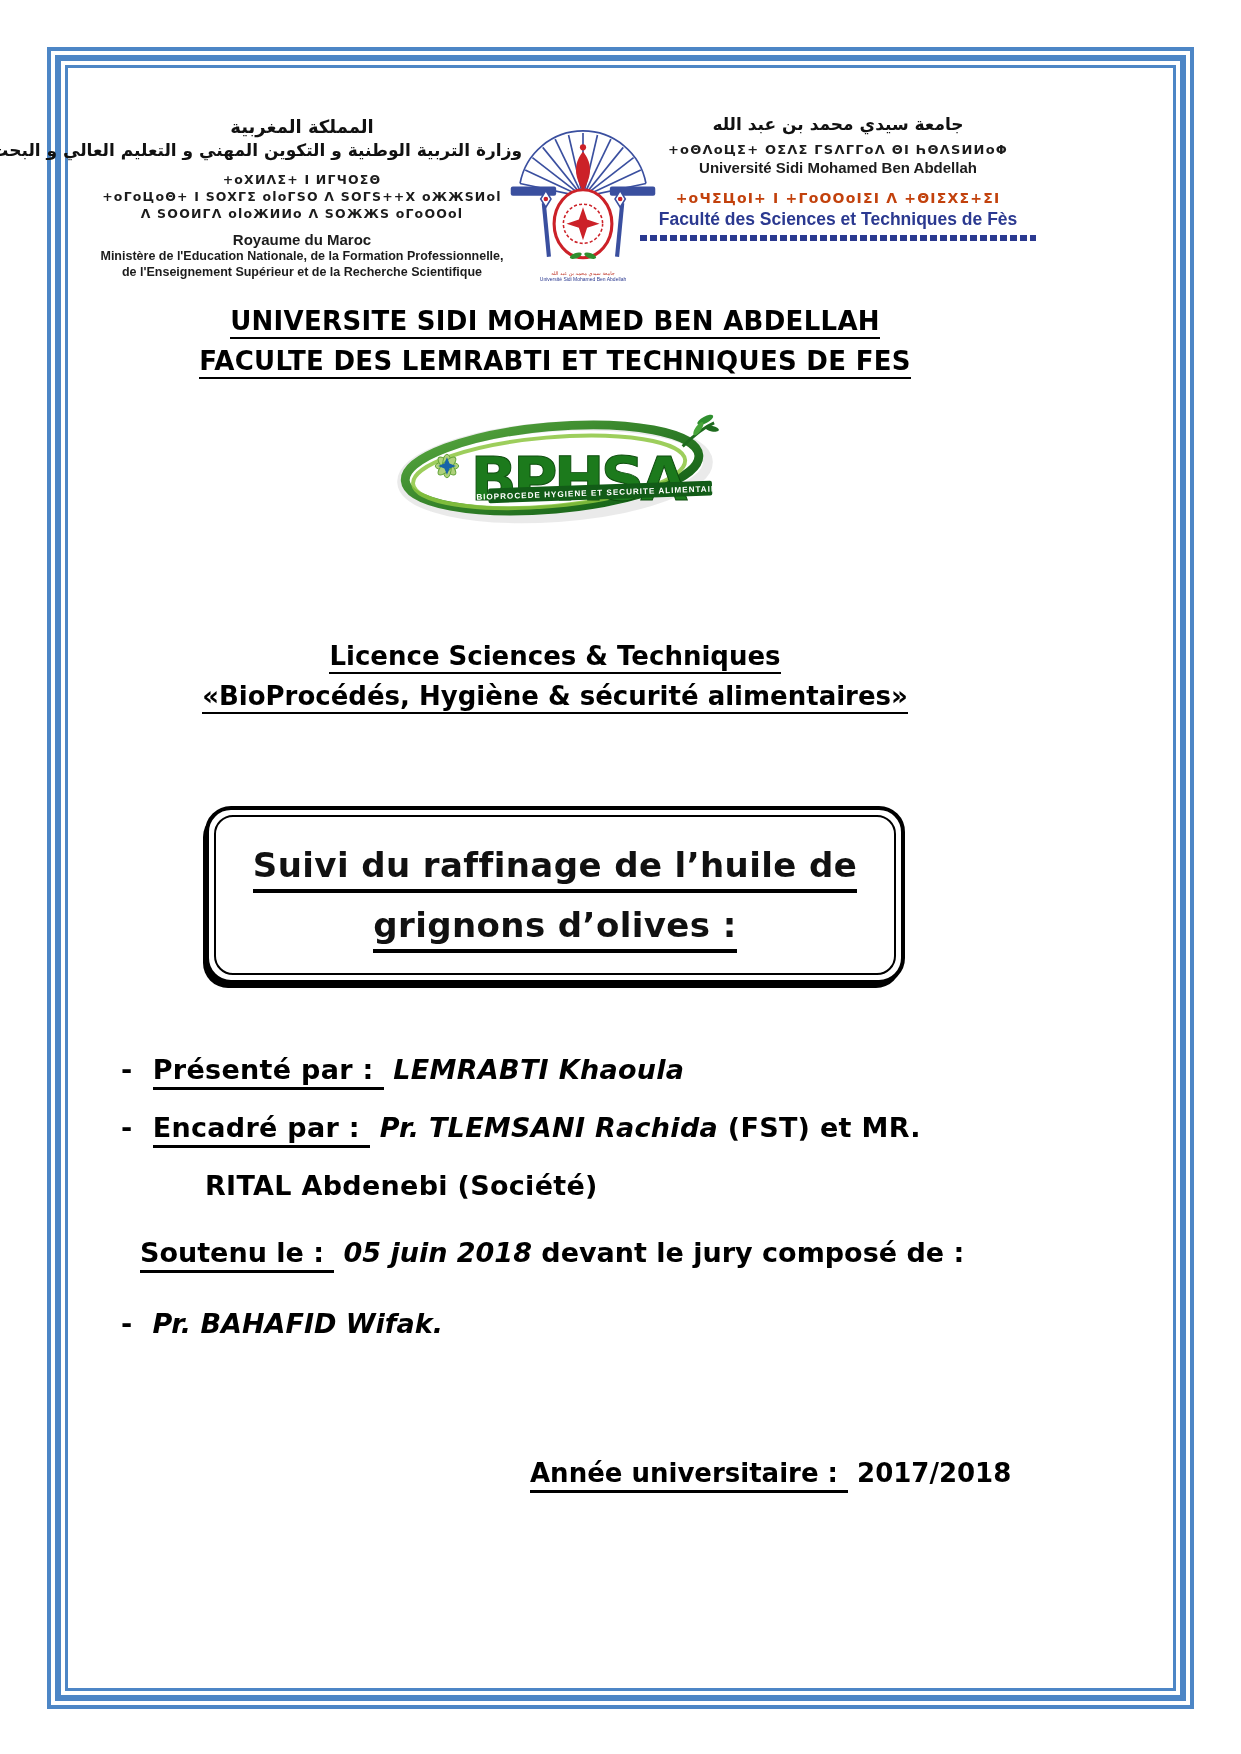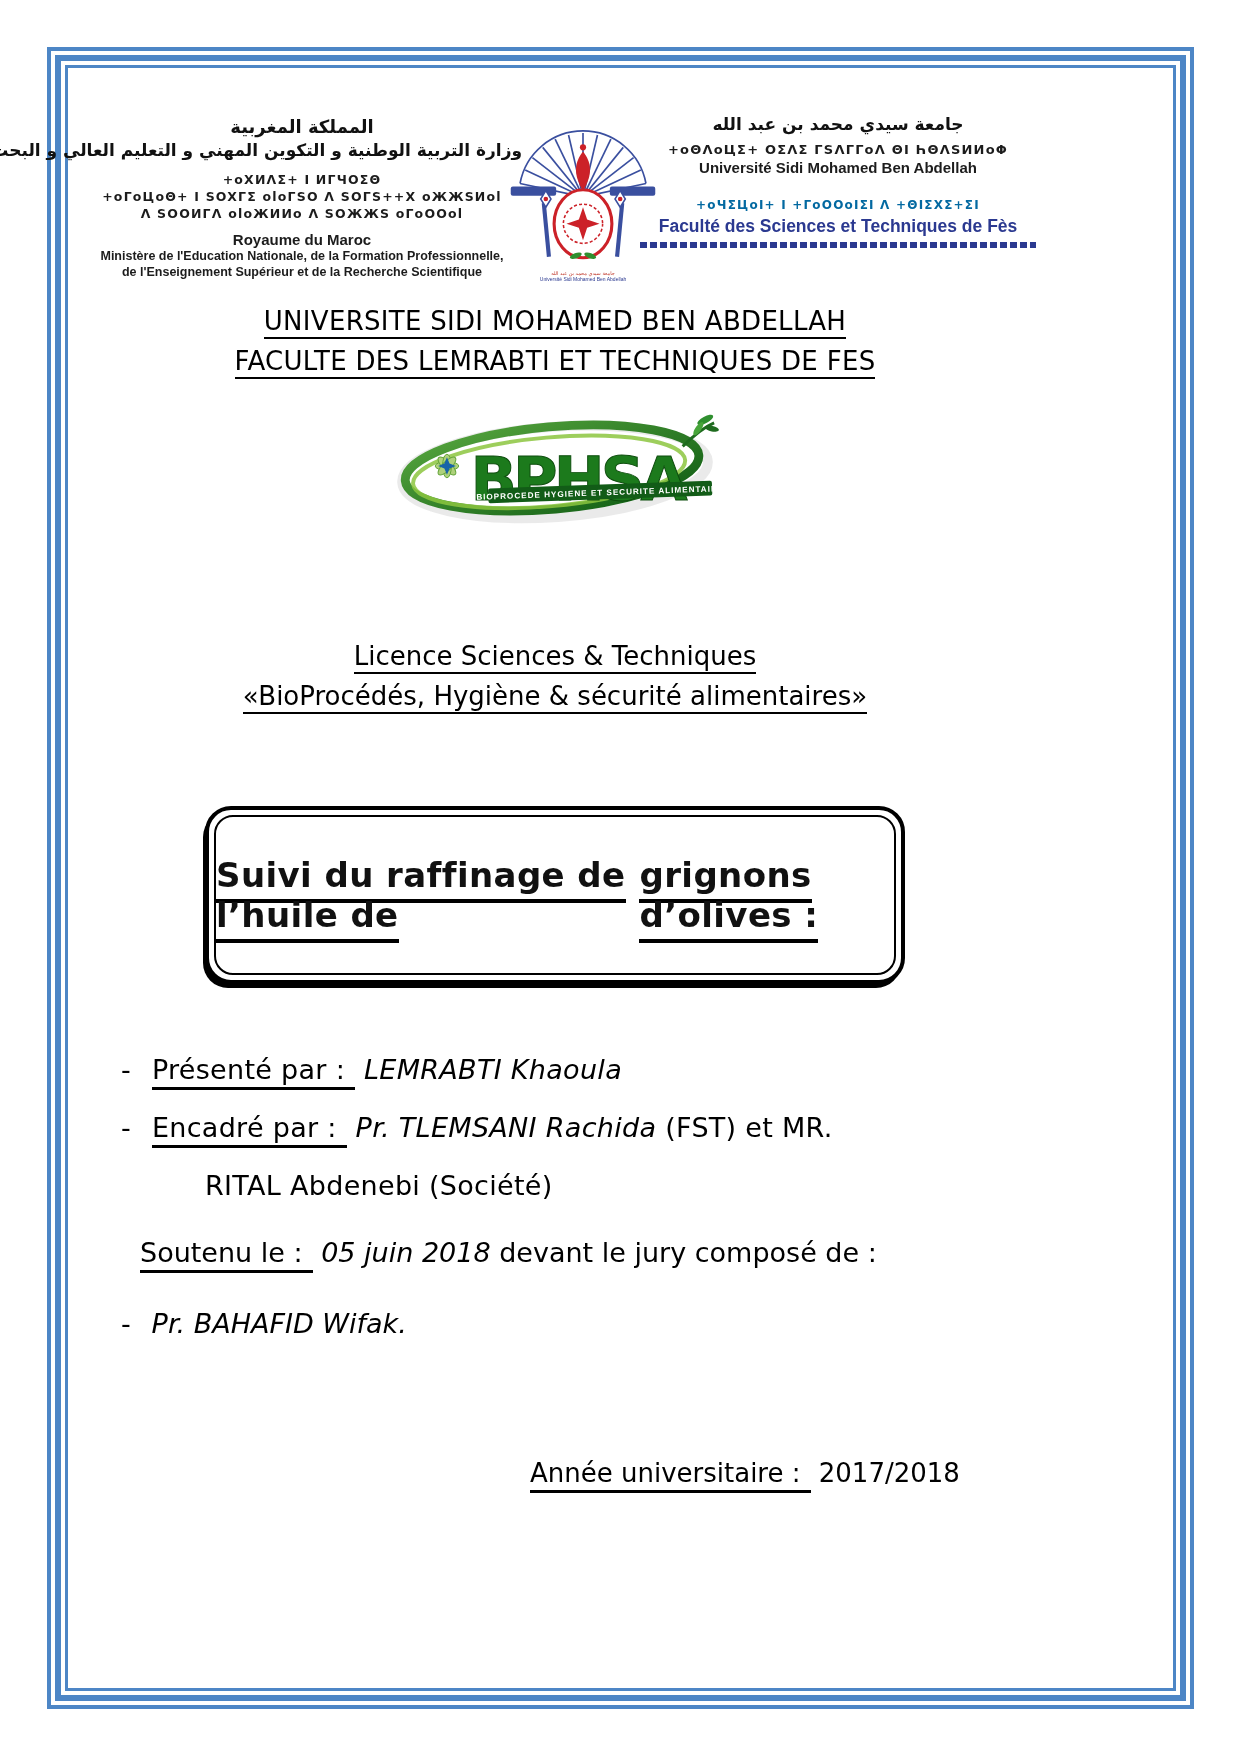--- a/index.html
+++ b/index.html
@@ -24,43 +24,43 @@
   .hdr-left .ar2{font-size:17px;margin-top:3px;}
   .tif{font-family:"DejaVu Sans",sans-serif;font-weight:bold;font-size:12.5px;letter-spacing:1.2px;color:#1c1c1c;line-height:17px;}
   .hdr-left .tif1{margin-top:11px;}
   .royaume{font-weight:bold;font-size:15px;margin-top:9px;color:#1c1c1c;}
   .ministry{font-weight:bold;font-size:12.5px;line-height:16px;color:#1c1c1c;}
   .hdr-right .r-ar1{font-size:17px;}
   .hdr-right .r-tif1{margin-top:7px;font-size:13px;}
   .hdr-right .r-fr1{font-weight:bold;font-size:15px;margin-top:1px;color:#1c1c1c;}
   .blue{color:#2b3990;}
   .hdr-right .r-ar2{font-size:23px;margin-top:8px;color:#2b3990;}
-  .hdr-right .r-tif2{margin-top:21px;font-size:12px;color:#0369a1;}
+  .hdr-right .r-tif2{margin-top:14px;font-size:14px;color:#c2410c;}
   .hdr-right .r-fr2{font-weight:bold;font-size:17.5px;margin-top:2px;color:#2b3990;}
   .dash-row{margin-top:5px;height:6px;width:100%;
     background:repeating-linear-gradient(90deg,#2b3990 0 7px,transparent 7px 10px);}
   .emb-cap1{font-family:"DejaVu Sans",sans-serif;font-size:5px;color:#c0392b;margin-top:2px;direction:rtl;}
   .emb-cap2{font-size:5px;color:#2b3990;}
 
   
   .col{position:absolute;left:55px;width:1000px;}
-  .comic{font-family:"DejaVu Sans",sans-serif;font-weight:normal;color:#000;}
+  .comic{font-family:"DejaVu Sans",sans-serif;font-weight:bold;color:#000;}
   .u{border-bottom:2.5px solid currentColor;padding-bottom:1px;}
   .center{text-align:center;}
 
   .inst-heading{top:301px;font-size:26px;line-height:40px;letter-spacing:0.3px;}
   .program{top:636px;font-size:26px;line-height:40px;}
 
   .logo-wrap{top:406px;text-align:center;}
 
   .title-box{top:806px;left:205px;width:700px;height:178px;position:absolute;
     border:4px solid #000;border-radius:26px;background:#fff;padding:5px;box-sizing:border-box;
     box-shadow:-3px 5px 0 -1px #000;}
   .title-inner{border:2.5px solid #000;border-radius:19px;height:100%;box-sizing:border-box;
-    display:flex;justify-content:center;align-items:center;row-gap:20px;}
+    display:flex;flex-direction:column;justify-content:center;align-items:center;row-gap:20px;}
   .title-line{font-family:"DejaVu Sans",sans-serif;font-weight:900;font-size:34px;letter-spacing:0.4px;}
   .u-heavy{border-bottom:4px solid #000;padding-bottom:4px;}
 
   .details{top:1052px;font-size:27px;letter-spacing:0.3px;}
   .details .row{line-height:36px;margin-bottom:22px;white-space:nowrap;}
   .ind1{padding-left:66px;}
   .ind2{padding-left:150px;}
   .ind3{padding-left:85px;}
   .it{font-style:italic;}
   .lbl{border-bottom:3px solid #000;padding-bottom:2px;padding-right:10px;}

